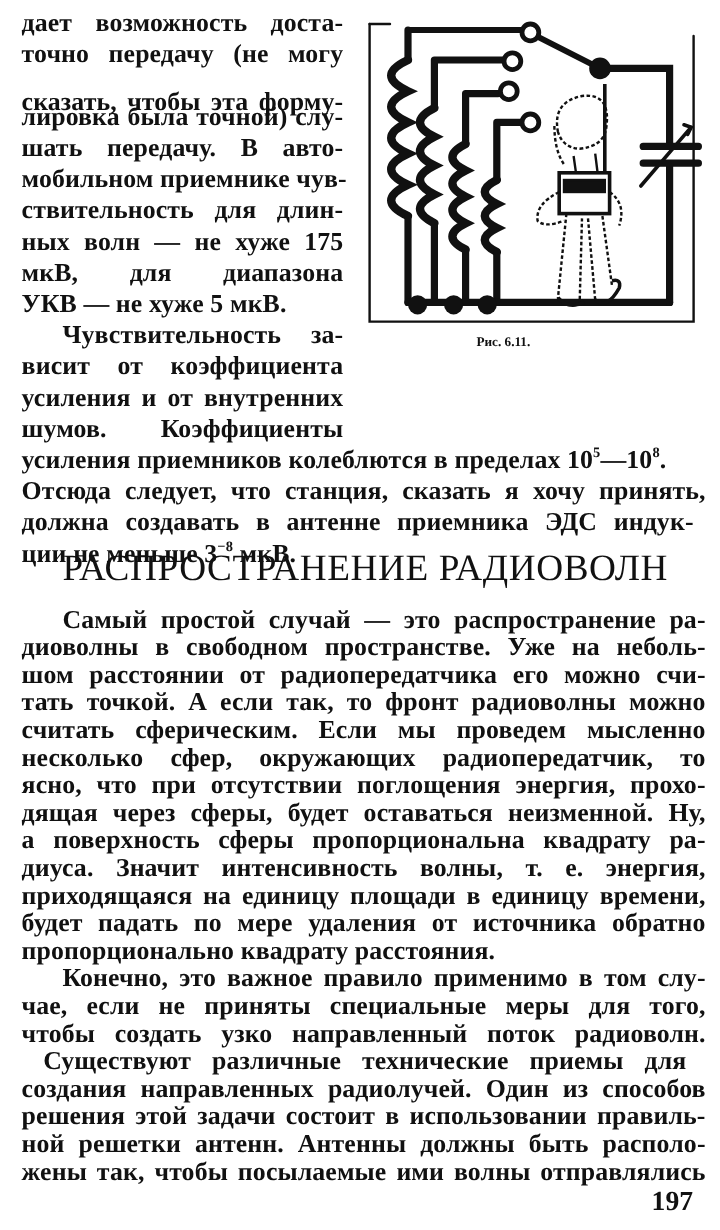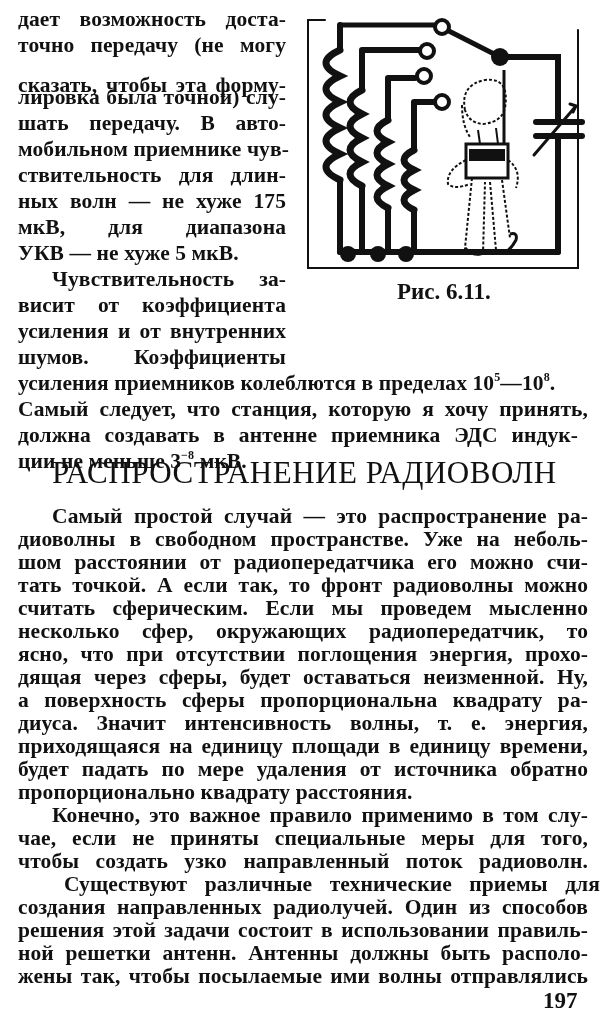--- a/index.html
+++ b/index.html
@@ -10,21 +10,21 @@
   .line {
     position:absolute; white-space:nowrap; font-size:21.5px; line-height:26px;
     font-weight:bold; letter-spacing:0.1px;
   }
   .just { text-align:justify; text-align-last:justify; }
   .heading {
     position:absolute; left:52px; top:455px; font-size:31px; letter-spacing:0.5px;
     font-family:Liberation Serif, serif; font-weight:normal;
   }
   .caption {
-    position:absolute; left:397px; top:279px; font-size:23px; font-weight:bold;
+    position:absolute; left:397px; top:279px; font-size:11px; font-weight:bold;
     font-family:"Liberation Serif", serif;
   }
   .pagenum {
     position:absolute; left:543px; top:988px; font-size:23px; font-weight:bold;
     font-family:"Liberation Serif", serif;
   }
   sup { font-size:12px; line-height:0; vertical-align:9px; }
   #figure { position:absolute; left:300px; top:10px; }
 </style>
 </head>
@@ -45,21 +45,21 @@
 
 <div>
   <div class="line just" style="left:52px;top:266px;width:234px">Чувствительность за-</div>
   <div class="line just" style="left:18px;top:292px;width:268px">висит от коэффициента</div>
   <div class="line just" style="left:18px;top:318px;width:268px">усиления и от внутренних</div>
   <div class="line just" style="left:18px;top:344px;width:268px">шумов. Коэффициенты</div>
 
   <div class="line" style="left:18px;top:370px;width:570px">
     <span>усиления приемников колеблются в пределах 10</span><sup>5</sup><span>—10</span><sup>8</sup><span>.</span>
   </div>
-  <div class="line just" style="left:18px;top:396px;width:570px">Самый следует, что станция, которую я хочу принять,</div>
+  <div class="line just" style="left:18px;top:396px;width:570px">Отсюда следует, что станция, сказать я хочу принять,</div>
   <div class="line just" style="left:18px;top:422px;width:560px">должна создавать в антенне приемника ЭДС индук-</div>
   <div class="line" style="left:18px;top:448px">
     <span>ции не меньше 3</span><sup>−8</sup><span> мкВ.</span>
   </div>
 </div>
 
 <svg id="figure" width="290" height="265" viewBox="0 0 290 265">
   <g fill="none" stroke="#111" stroke-linecap="round">
 
     <path d="M8 10 L8 258 L278 258 L278 20" stroke-width="2"></path>
@@ -135,20 +135,20 @@
   <div class="line just" style="left: 18px; top: 643px; width: 570px; line-height: 23px;">ясно, что при отсутствии поглощения энергия, прохо-</div>
   <div class="line just" style="left: 18px; top: 666px; width: 570px; line-height: 23px;">дящая через сферы, будет оставаться неизменной. Ну,</div>
   <div class="line just" style="left: 18px; top: 689px; width: 570px; line-height: 23px;">а поверхность сферы пропорциональна квадрату ра-</div>
   <div class="line just" style="left: 18px; top: 712px; width: 570px; line-height: 23px;">диуса. Значит интенсивность волны, т. е. энергия,</div>
   <div class="line just" style="left: 18px; top: 735px; width: 570px; line-height: 23px;">приходящаяся на единицу площади в единицу времени,</div>
   <div class="line just" style="left: 18px; top: 758px; width: 570px; line-height: 23px;">будет падать по мере удаления от источника обратно</div>
   <div class="line" style="left: 18px; top: 781px; line-height: 23px;">пропорционально квадрату расстояния.</div>
   <div class="line just" style="left: 52px; top: 804px; width: 536px; line-height: 23px;">Конечно, это важное правило применимо в том слу-</div>
   <div class="line just" style="left: 18px; top: 827px; width: 570px; line-height: 23px;">чае, если не приняты специальные меры для того,</div>
   <div class="line just" style="left: 18px; top: 850px; width: 570px; line-height: 23px;">чтобы создать узко направленный поток радиоволн.</div>
-  <div class="line just" style="left: 36px; top: 873px; width: 536px; line-height: 23px; margin-left: 28px;">Существуют различные технические приемы для</div>
+  <div class="line just" style="left: 36px; top: 873px; width: 536px; line-height: 23px;">Существуют различные технические приемы для</div>
   <div class="line just" style="left: 18px; top: 896px; width: 570px; line-height: 23px;">создания направленных радиолучей. Один из способов</div>
   <div class="line just" style="left: 18px; top: 919px; width: 570px; line-height: 23px;">решения этой задачи состоит в использовании правиль-</div>
   <div class="line just" style="left: 18px; top: 942px; width: 570px; line-height: 23px;">ной решетки антенн. Антенны должны быть располо-</div>
   <div class="line just" style="left: 18px; top: 965px; width: 570px; line-height: 23px;">жены так, чтобы посылаемые ими волны отправлялись</div>
 </div>
 
 <div class="pagenum">197</div>
 
 </body></html>

